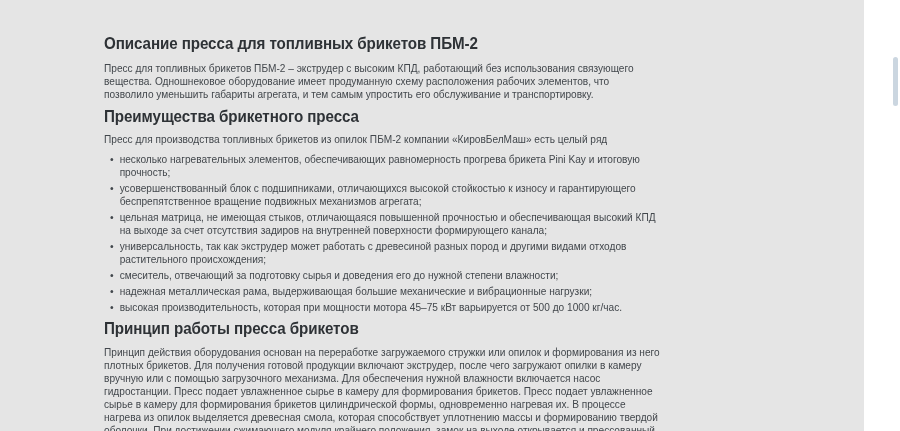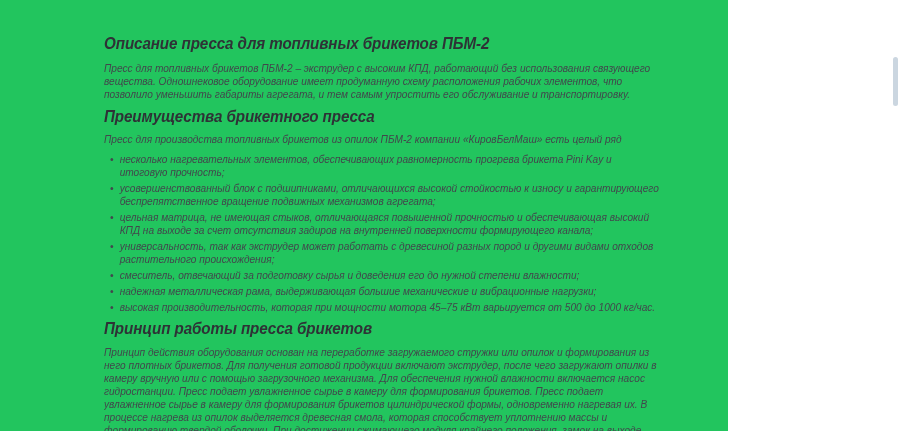--- a/index.html
+++ b/index.html
@@ -1,21 +1,21 @@
 <!DOCTYPE html>
 <html><head>
 <meta charset="utf-8">
 <style>
   * { margin:0; padding:0; box-sizing:border-box; }
   html,body {
     width:900px; height:431px; overflow:hidden;
     background:#ffffff;
     font-family:"Liberation Sans","DejaVu Sans",sans-serif;
   }
-  .page { position:relative; width:728px; height:431px; background:#22c55e;font-style:italic; }
+  .page { position:relative; width:864px; height:431px; background:#e5e5e5; }
   .content {
     position:absolute; left:104px; top:0;
     width:604px;
     transform:scaleX(0.92);
     transform-origin:0 0;
   }
   .h {
     font-size:16.5px; line-height:20px; font-weight:700;
     color:#2e3236; letter-spacing:-0.1px;
   }

